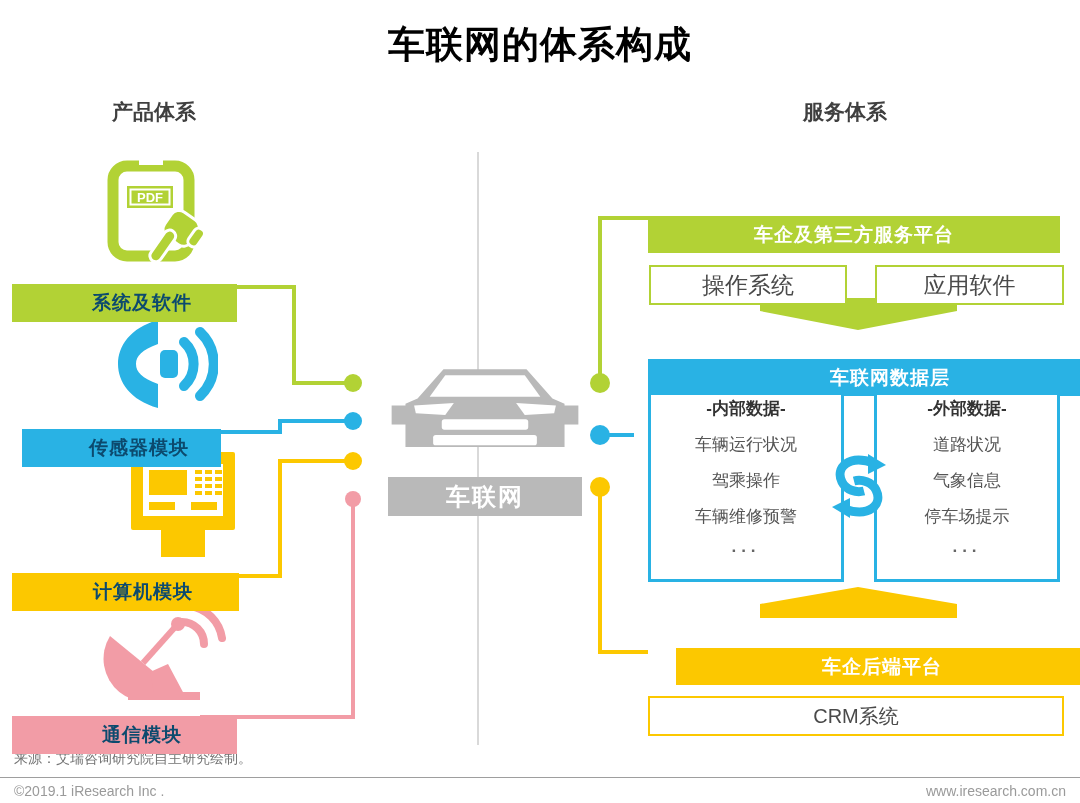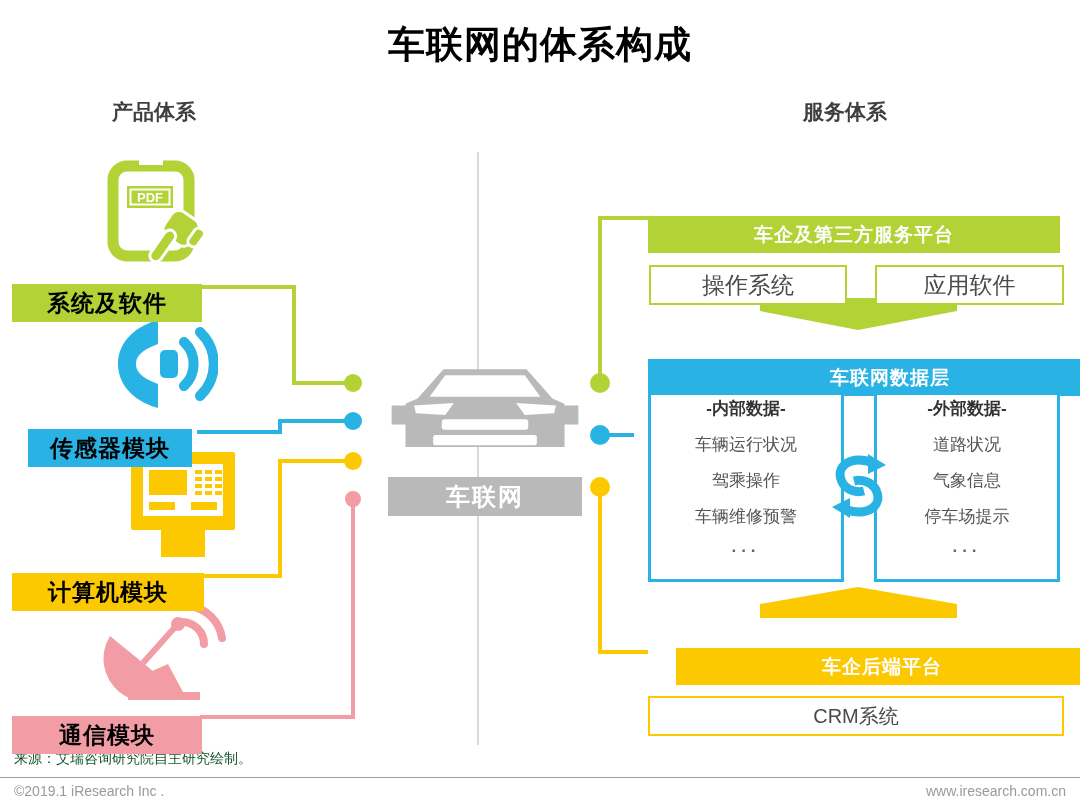--- a/index.html
+++ b/index.html
@@ -7,34 +7,34 @@
     width:1080px;height:803px;position:relative;background:#ffffff;
     font-family:"Liberation Sans","DejaVu Sans",sans-serif;overflow:hidden;
     color:#3f3f3f;
   }
   .abs{position:absolute;}
   .ctr{display:flex;align-items:center;justify-content:center;margin-top:16px;}
   .title{left:0;top:20px;width:1080px;text-align:center;font-size:37px;font-weight:700;color:#000000;letter-spacing:1px;z-index:2;}
   .sec-h{font-size:21px;font-weight:700;color:#3f3f3f;z-index:2;}
   .overlay{left:0;top:0;z-index:1;}
   .icon{z-index:2;}
-  .pbox{color:#000000;font-weight:700;font-size:23px;z-index:3;letter-spacing:1px;}
+  .pbox{color:#0c4a6e;font-weight:700;font-size:19px;z-index:3;letter-spacing:1px;padding-left:35px;}
   .bg-green{background:#b2d235;}
   .bg-blue{background:#29b2e4;}
   .bg-yellow{background:#fcc800;}
   .bg-pink{background:#f29ca6;}
   .car-band{left:388px;top:461px;width:194px;height:39px;background:#b9b9b9;color:#fff;font-weight:700;font-size:24px;z-index:3;letter-spacing:2px;}
   .rheader{width:412px;height:37px;color:#fff;font-weight:700;font-size:19px;z-index:2;letter-spacing:1px;}
   .sub{background:#fff;font-size:23px;color:#4a4a4a;z-index:2;}
   .sub-green{border:2px solid #b2d235;}
   .sub-yellow{border:2px solid #fcc800;}
   .databox{background:#fff;border:3px solid #29b2e4;z-index:2;display:flex;flex-direction:column;align-items:center;padding-top:2px;box-sizing:border-box;gap:13px;font-size:17px;color:#555;}
   .dtitle{font-weight:700;color:#333;font-size:17px;}
   .ddots{letter-spacing:4px;color:#666;font-weight:700;}
-  .src{left:14px;top:750px;font-size:14px;color:#14532d;z-index:2;}
+  .src{left:14px;top:750px;font-size:14px;color:#737373;z-index:2;}
   .footline{left:0;top:777px;width:1080px;height:1px;background:#9e9e9e;z-index:2;}
   .foot{top:783px;font-size:14px;color:#9a9a9a;z-index:2;}
 </style>
 </head>
 <body>
 
 <div class="abs title">车联网的体系构成</div>
 <div class="abs sec-h" style="left:112px;top:98px;">产品体系</div>
 <div class="abs sec-h" style="left:803px;top:98px;">服务体系</div>
 
@@ -116,21 +116,21 @@
     <path d="M98 4 A38 38 0 0 1 130 36" fill="none" stroke="#f29ca6" stroke-width="8" stroke-linecap="round"></path>
     <path d="M18 34 A43 43 0 0 0 84 88 Z" fill="#f29ca6"></path>
     <line x1="51" y1="61" x2="84" y2="24" stroke="#f29ca6" stroke-width="6"></line>
     <circle cx="86" cy="22" r="7" fill="#f29ca6"></circle>
     <polygon points="58,70 76,62 92,92 62,92" fill="#f29ca6"></polygon>
     <rect x="36" y="90" width="72" height="8" fill="#f29ca6"></rect>
   </svg>
 </span>
 
 <div class="abs ctr pbox bg-green" style="left:12px;top:268px;width:190px;height:38px;">系统及软件</div>
-<div class="abs ctr pbox bg-blue" style="left:28px;top:413px;width:164px;height:38px;">传感器模块</div>
+<div class="abs ctr pbox bg-blue" style="left:22px;top:413px;width:164px;height:38px;">传感器模块</div>
 <div class="abs ctr pbox bg-yellow" style="left:12px;top:557px;width:192px;height:38px;">计算机模块</div>
 <div class="abs ctr pbox bg-pink" style="left:12px;top:700px;width:190px;height:38px;">通信模块</div>
 
 <span class="abs icon" style="left:388px;top:364px;">
   <svg width="194" height="83" viewBox="0 0 224 96">
     <g fill="#b9b9b9">
       <path d="M34 40 L64 6 L160 6 L190 40 L204 46 L204 96 L20 96 L20 46 Z"></path>
       <rect x="4" y="48" width="18" height="22"></rect>
       <rect x="202" y="48" width="18" height="22"></rect>
     </g>

